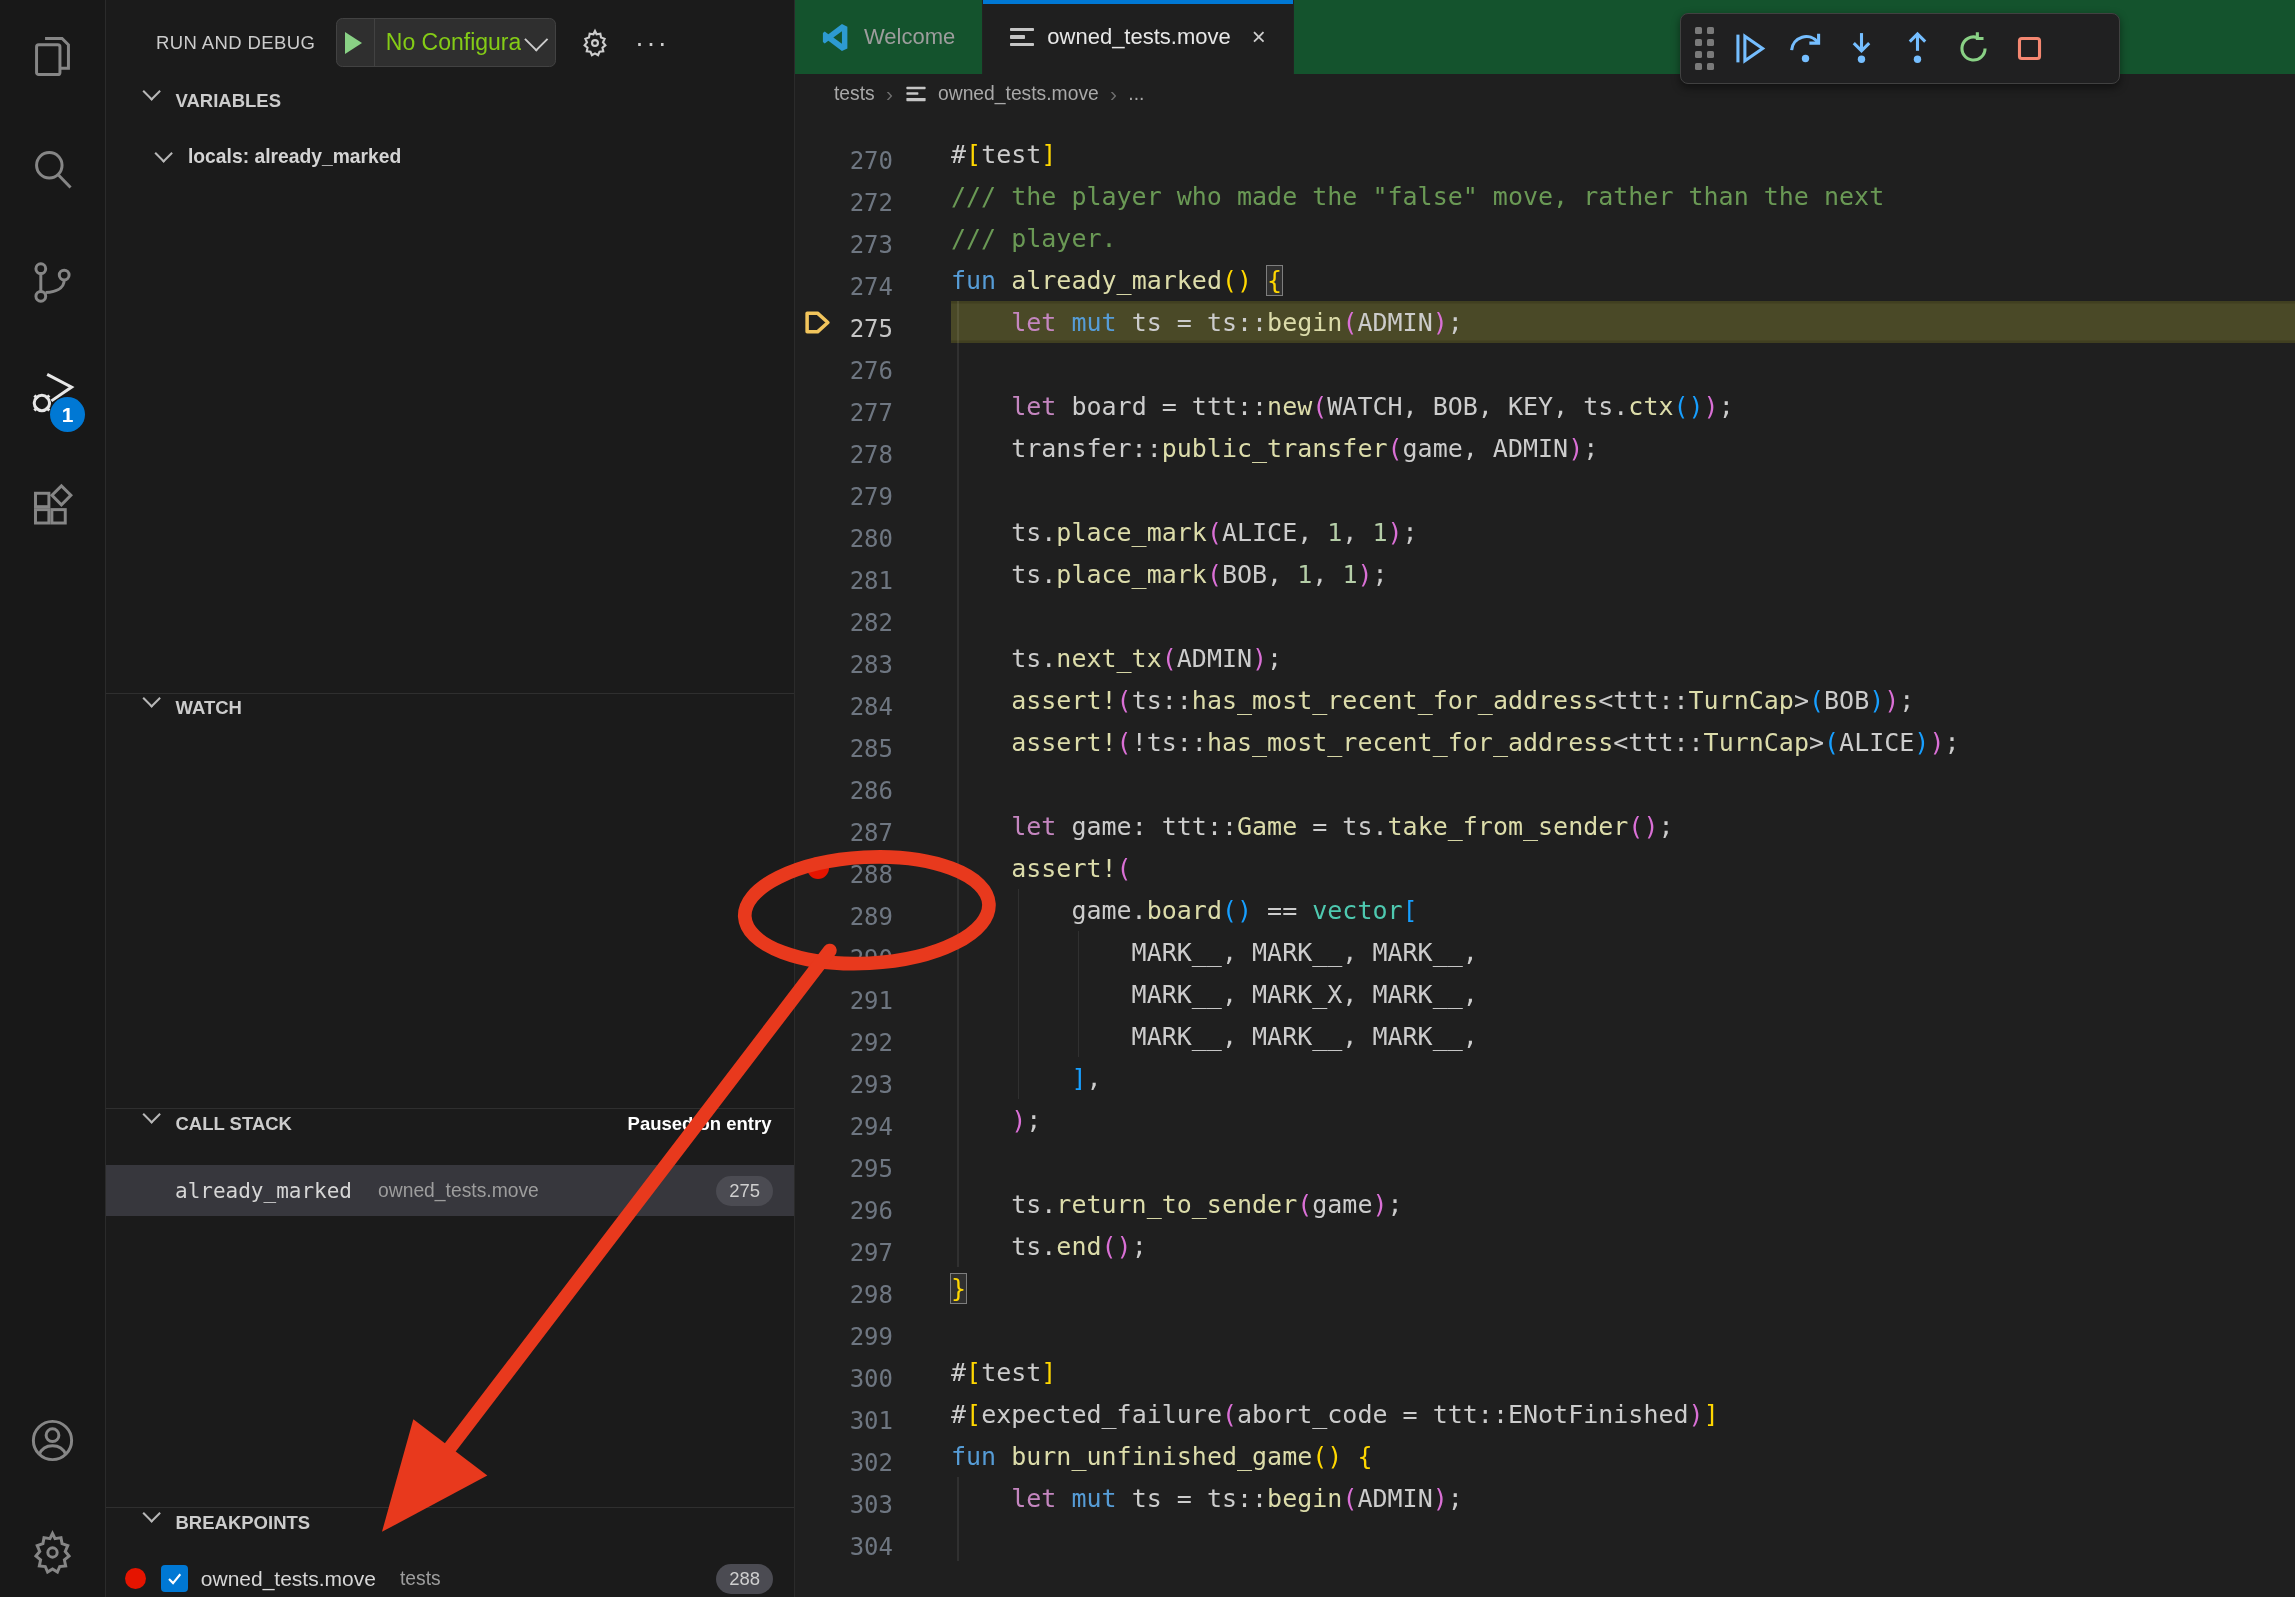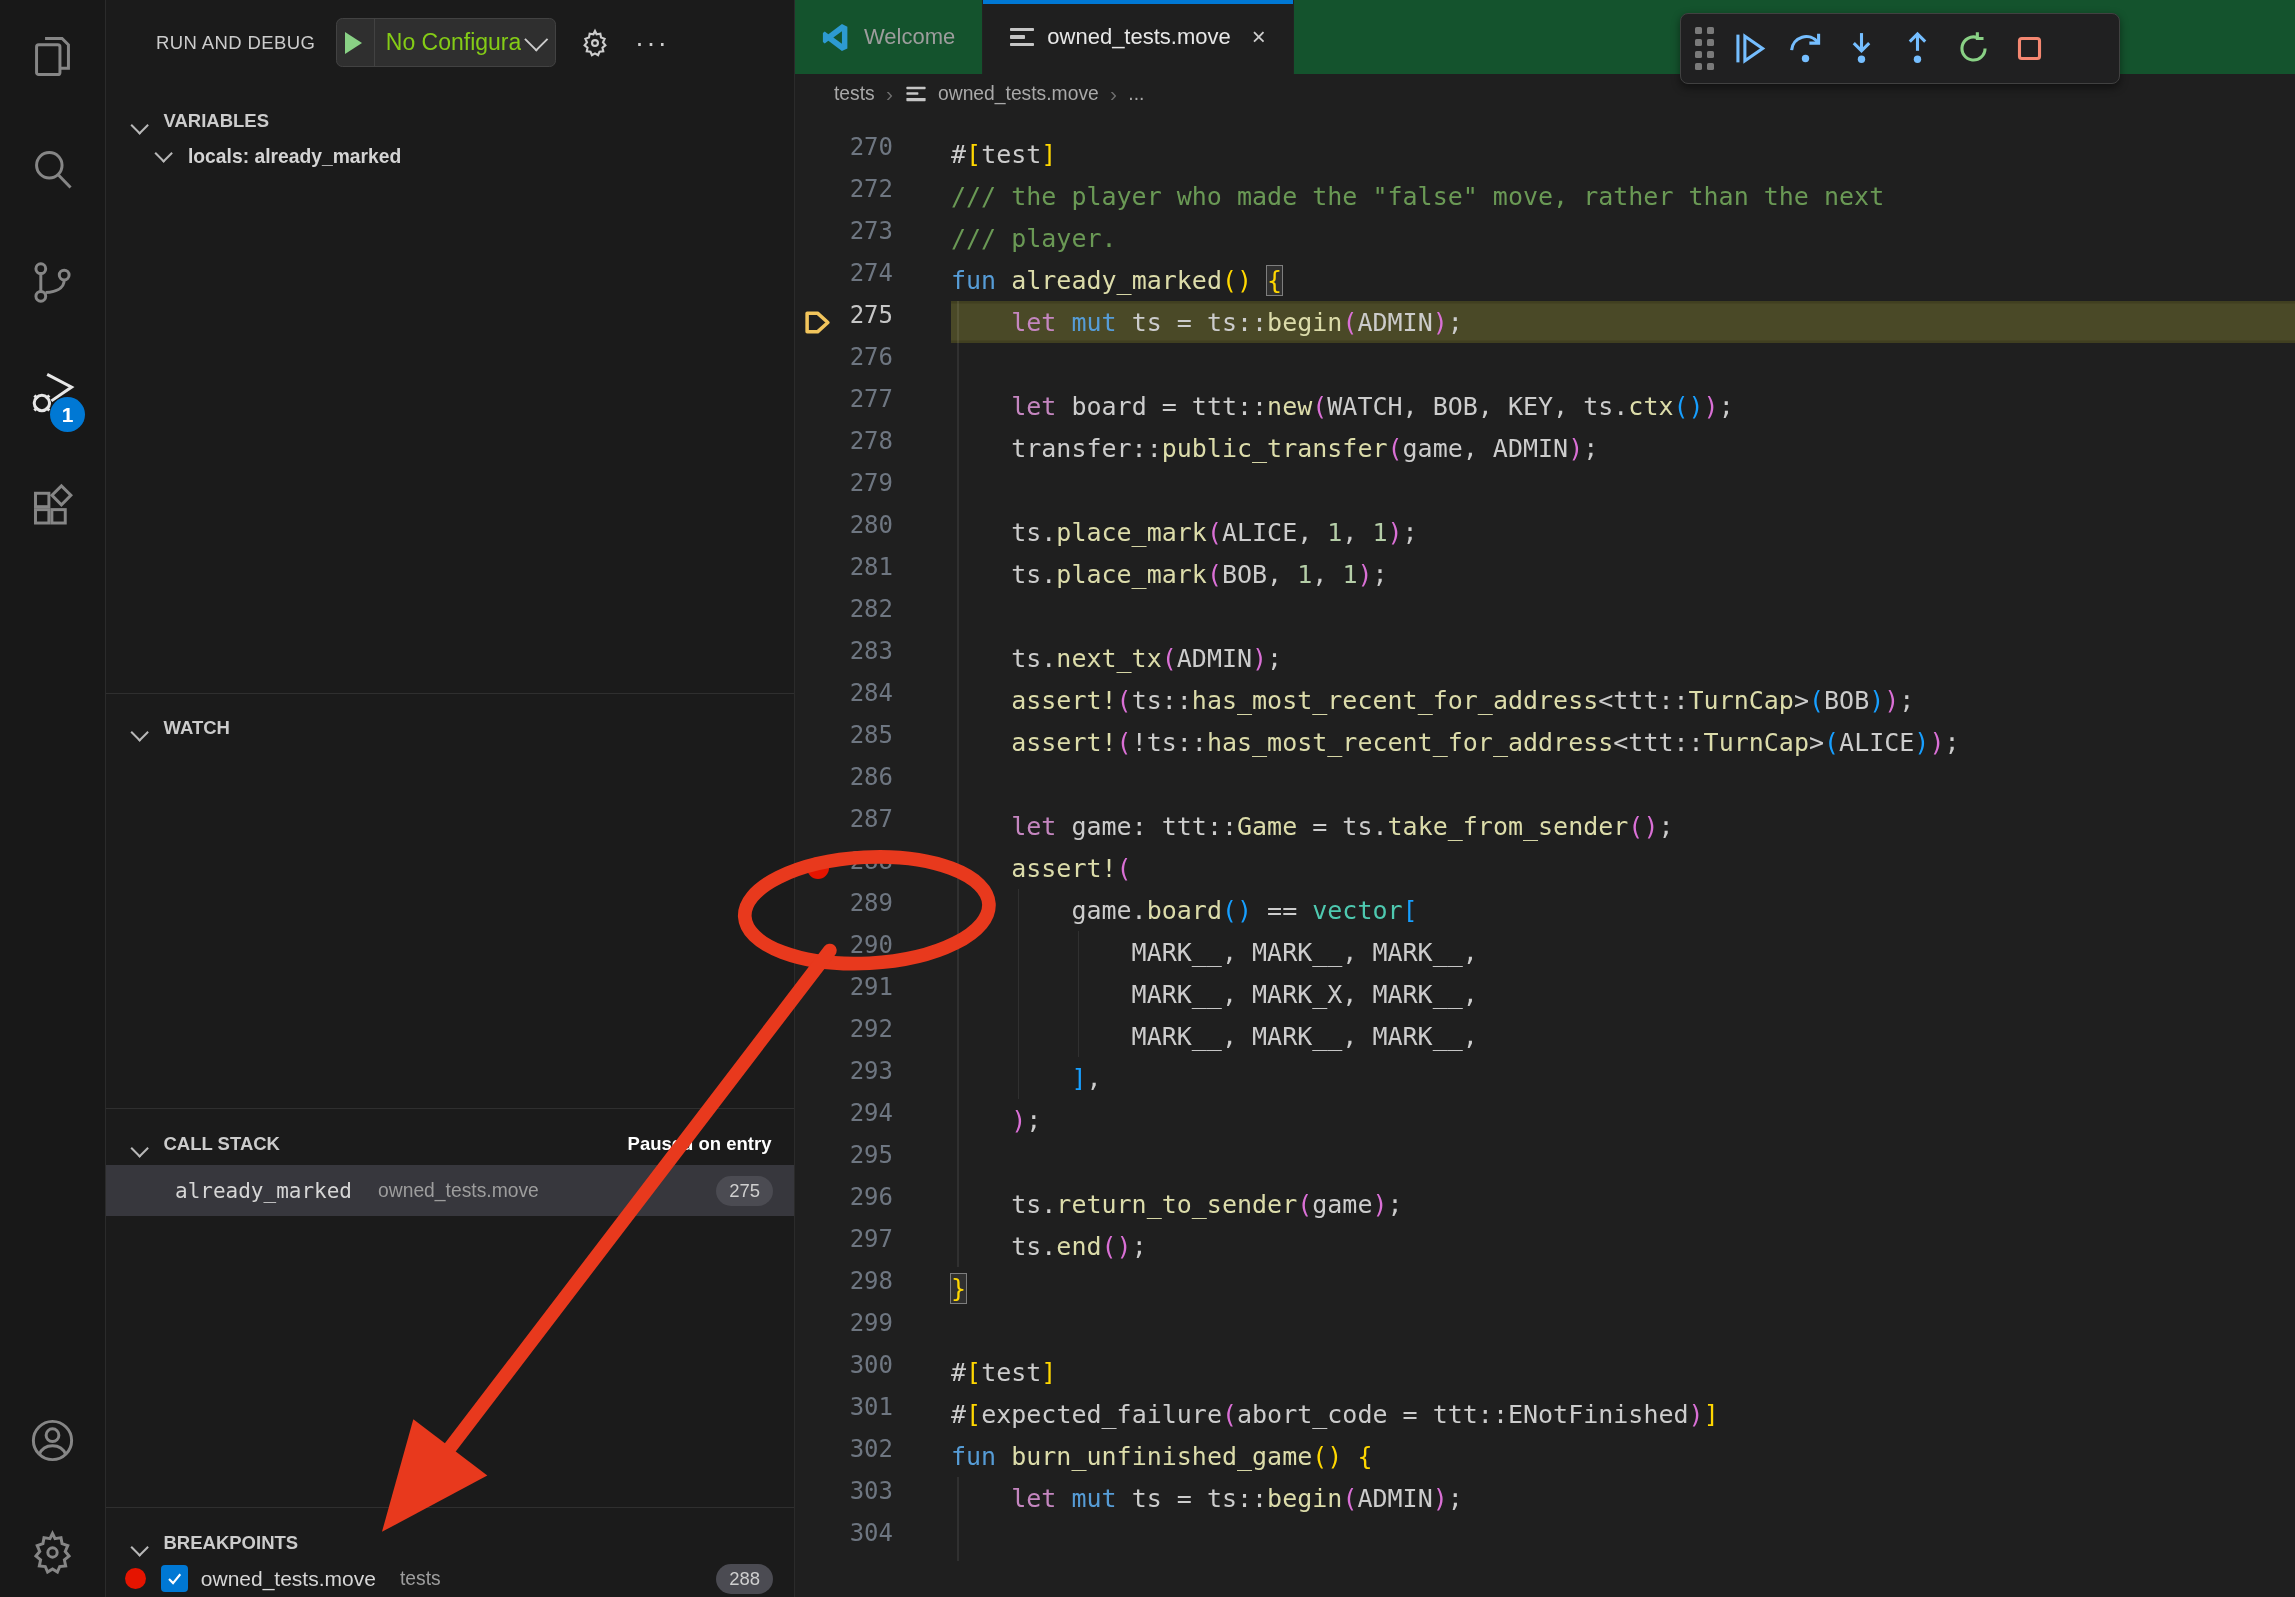--- a/index.html
+++ b/index.html
@@ -18,21 +18,21 @@
   .side-title{font-size:18.5px;color:#cccccc;letter-spacing:0.4px;white-space:nowrap;}
   .cfg-box{margin-left:21px;height:47px;background:#2f2f2f;border:0.8px solid #424242;border-radius:6.4px;
            display:flex;align-items:center;padding:0 9.7px 0 8px;max-width:265px;}
   .cfg-box .play{width:0;height:0;border-left:17.7px solid #89d185;border-top:11.3px solid transparent;border-bottom:11.3px solid transparent;margin-right:11.3px;}
   .cfg-sep{width:0.8px;height:47px;background:#424242;margin-right:11.3px;}
   .cfg-label{font-size:23px;color:#84cc16;white-space:nowrap;overflow:hidden;max-width:169px;}
   .chev-d{width:14.5px;height:14.5px;border-right:2.4px solid #cccccc;border-bottom:2.4px solid #cccccc;transform:rotate(45deg);margin:-6.4px 1.6px 0 6.4px;flex:none;}
   .hdr-ico{margin-left:22.5px;display:flex;align-items:center;}
   .hdr-ico svg{width:32px;height:32px;stroke:#cccccc;fill:none;stroke-width:1.6;}
   .dots{margin-left:24px;color:#cccccc;font-size:27px;letter-spacing:2.4px;line-height:0;}
-  .sec-head{position:absolute;left:4px;right:0;height:42px;display:flex;align-items:flex-end;padding-left:22.5px;font-weight:700;font-size:18.5px;color:#cccccc;}
+  .sec-head{position:absolute;left:16px;right:0;height:42px;display:flex;align-items:flex-start;padding-left:22.5px;font-weight:700;font-size:18.5px;color:#cccccc;}
   .sec-chev{width:11.3px;height:11.3px;border-right:2.1px solid #b8b8b8;border-bottom:2.1px solid #b8b8b8;transform:rotate(45deg);margin:-4.8px 17.7px 0 0;flex:none;}
   .divider{position:absolute;left:0;right:0;height:0.8px;background:#2f2f2f;}
   .locals-row{position:absolute;left:0;right:0;height:43px;display:flex;align-items:center;padding-left:51px;font-weight:700;font-size:19.3px;color:#d4d4d4;}
   .paused-badge{margin-left:auto;margin-right:22.5px;font-weight:700;font-size:18.5px;color:#ffffff;}
   .cs-row{position:absolute;left:0;right:0;height:51px;background:#37373d;display:flex;align-items:center;padding:0 21px 0 69px;}
   .cs-fn{font-family:"DejaVu Sans Mono",monospace;font-size:21px;color:#d6d6d6;}
   .cs-file{margin-left:26px;font-size:19.3px;color:#9d9d9d;}
   .pill{margin-left:auto;background:#4b4b52;color:#cfcfcf;border-radius:16px;font-size:18.5px;padding:4px 13px;}
   .bp-row{position:absolute;left:0;right:0;height:43px;display:flex;align-items:center;padding:0 21px 0 19.3px;}
   .bp-dot{width:21px;height:21px;border-radius:50%;background:#e51400;flex:none;}
@@ -57,21 +57,21 @@
   
   .dbg-toolbar{position:absolute;top:13px;left:885px;width:415px;height:69px;background:#202021;border:0.8px solid #414141;
                border-radius:8px;box-shadow:0 3.2px 8px rgba(0,0,0,.45);display:flex;align-items:center;padding:0 11.3px;z-index:20;}
   .dbg-btn{width:56px;height:56px;display:flex;align-items:center;justify-content:center;}
   .dbg-btn svg{width:37px;height:37px;}
   .grip{display:grid;grid-template-columns:6.4px 6.4px;grid-gap:5.6px;margin:0 8px 0 3.2px;}
   .grip i{width:6.4px;height:6.4px;border-radius:1.6px;background:#7a7a7a;}
   
   .code{flex:1;position:relative;padding-top:19.3px;font-family:"DejaVu Sans Mono",monospace;font-size:25px;overflow:hidden;}
   .line{display:flex;height:42px;align-items:center;}
-  .gutter{width:156px;flex:none;display:flex;align-items:flex-start;height:100%;}
+  .gutter{width:156px;flex:none;display:flex;align-items:flex-end;height:100%;}
   .marker{width:45px;height:100%;flex:none;display:flex;align-items:center;justify-content:center;position:relative;}
   .marker.bp::after{content:"";width:22px;height:22px;border-radius:50%;background:#e51400;}
   .num{flex:1;text-align:right;padding-right:58px;color:#6e7681;font-size:24px;}
   .line.current .num{color:#c6c6c6;}
   .content{flex:1;position:relative;display:flex;align-items:center;height:100%;min-width:0;}
   .line.current .content{background:#4a4927;box-shadow:inset 0 2.4px 0 #403f20,inset 0 -2.4px 0 #403f20;}
   .tok{white-space:pre;}
   .tok.fg{color:#cccccc}.tok.cm{color:#6a9955}.tok.kw{color:#569cd6}.tok.ct{color:#c586c0}
   .tok.fn{color:#dcdcaa}.tok.ty{color:#4ec9b0}.tok.nm{color:#b5cea8}
   .tok.b1{color:#ffd700}.tok.b2{color:#da70d6}.tok.b3{color:#179fff}

